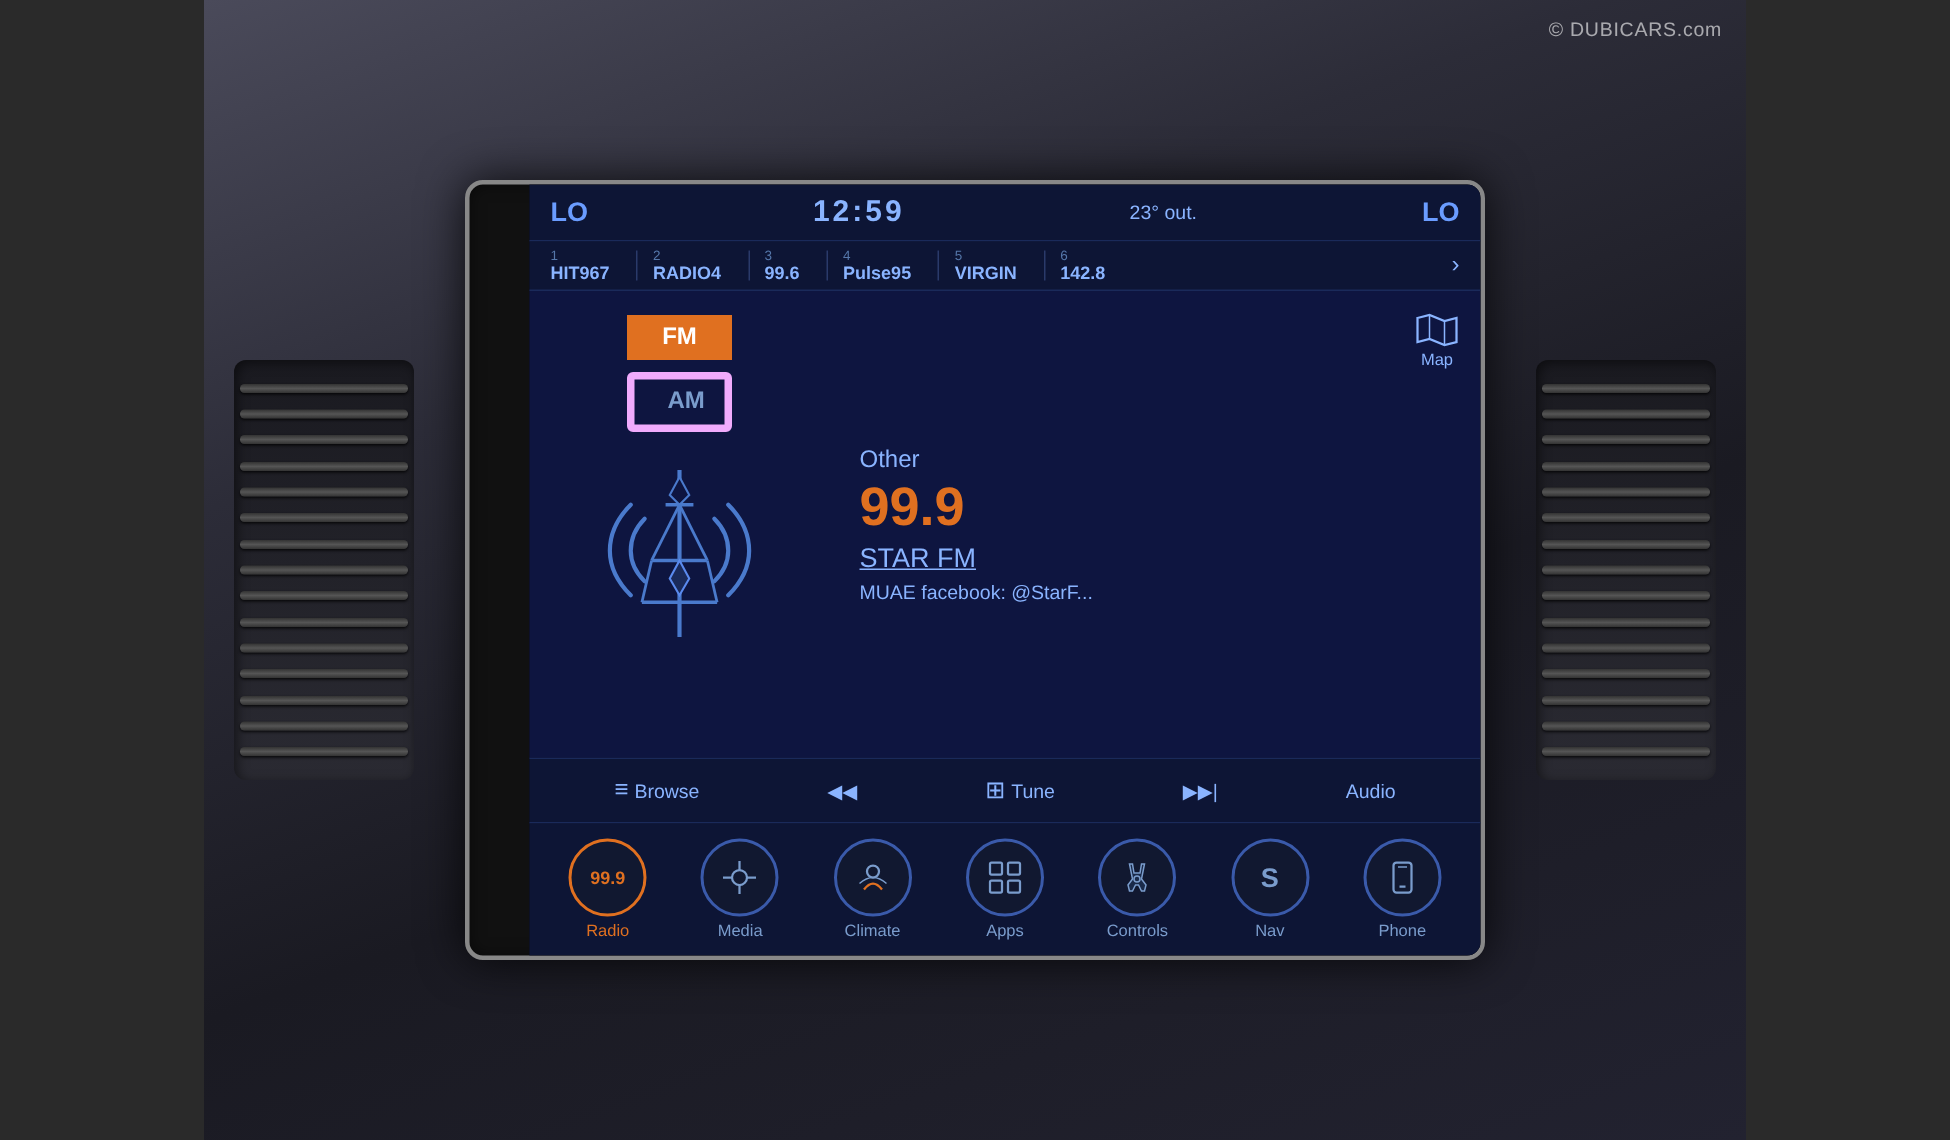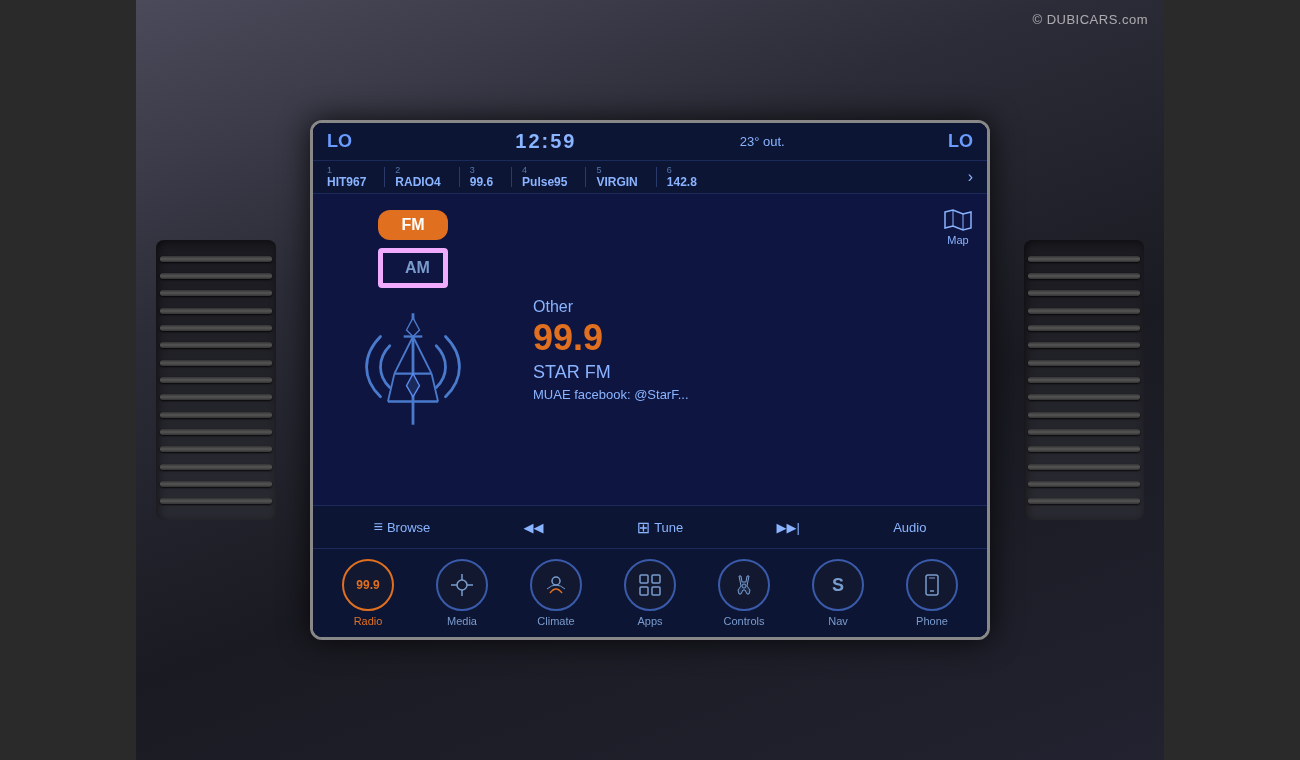--- a/index.html
+++ b/index.html
@@ -80,20 +80,21 @@
     
     .screen-outer {
       width: 680px;
       height: 520px;
       background: #111;
       border-radius: 12px;
       border: 3px solid #888;
       box-shadow: 0 0 30px rgba(0,0,0,0.8), inset 0 0 10px rgba(0,0,0,0.5);
       overflow: hidden;
       position: relative;
+      padding-left: 40px;
     }
 
     .screen {
       width: 100%;
       height: 100%;
       background: #0a0a1a;
       display: flex;
       flex-direction: column;
     }
 
@@ -181,21 +182,21 @@
       flex-direction: column;
       align-items: center;
       padding: 16px 10px;
     }
     .fm-button {
       background: #e07020;
       color: white;
       font-size: 16px;
       font-weight: bold;
       padding: 6px 22px;
-      border-radius: 12px;
+      border-radius: 0;
       margin-bottom: 8px;
       width: 70px;
       text-align: center;
     }
     .am-button {
       background: transparent;
       color: #7a9ccc;
       font-size: 16px;
       font-weight: bold;
       padding: 6px 22px;
@@ -228,20 +229,21 @@
       color: #e07020;
       font-size: 36px;
       font-weight: bold;
       line-height: 1;
       margin-bottom: 6px;
     }
     .station-name {
       color: #8ab4ff;
       font-size: 18px;
       margin-bottom: 4px;
+      text-decoration: underline;
     }
     .station-info {
       color: #8ab4ff;
       font-size: 13px;
     }
 
     
     .map-button {
       position: absolute;
       top: 14px;

